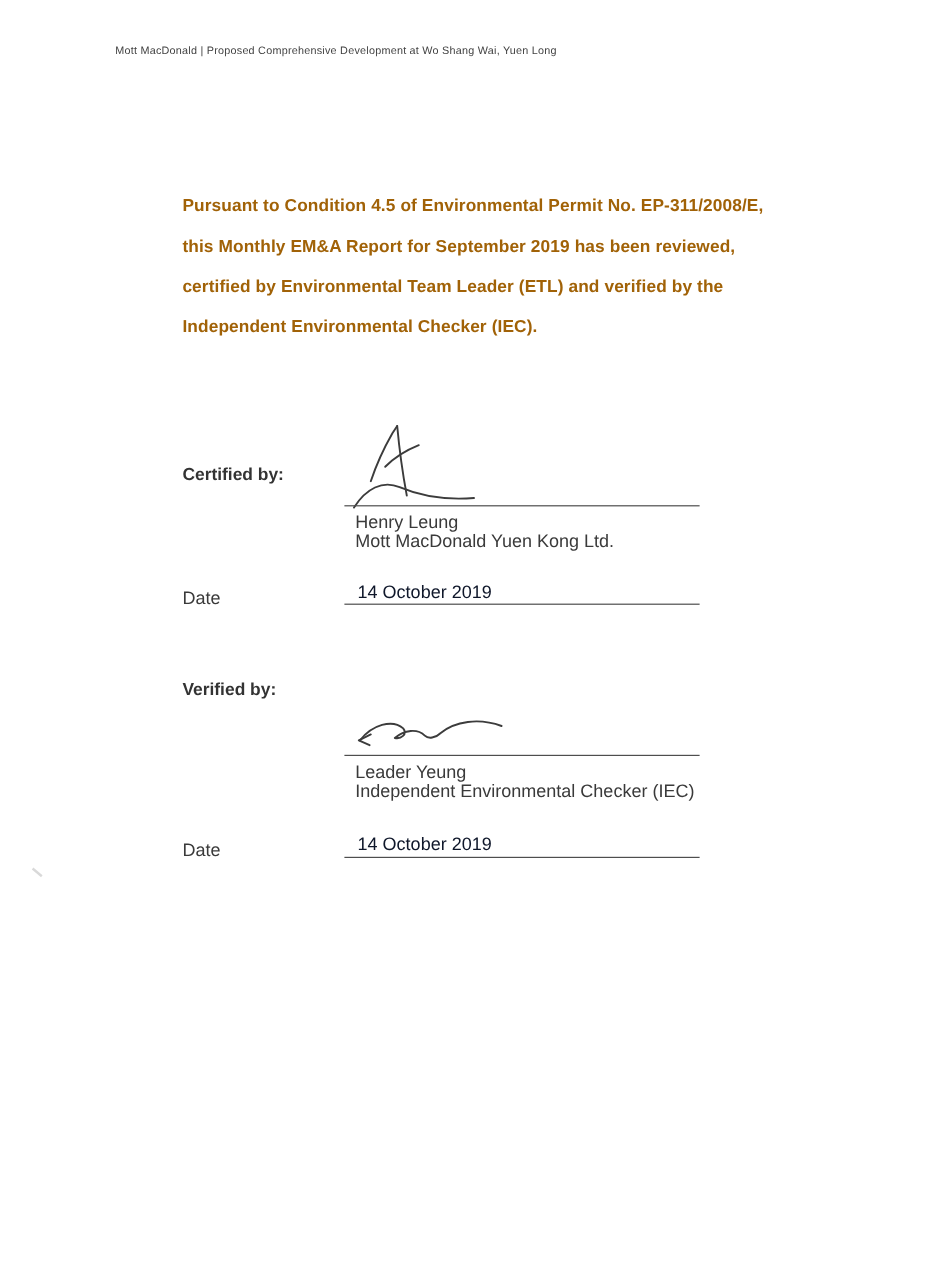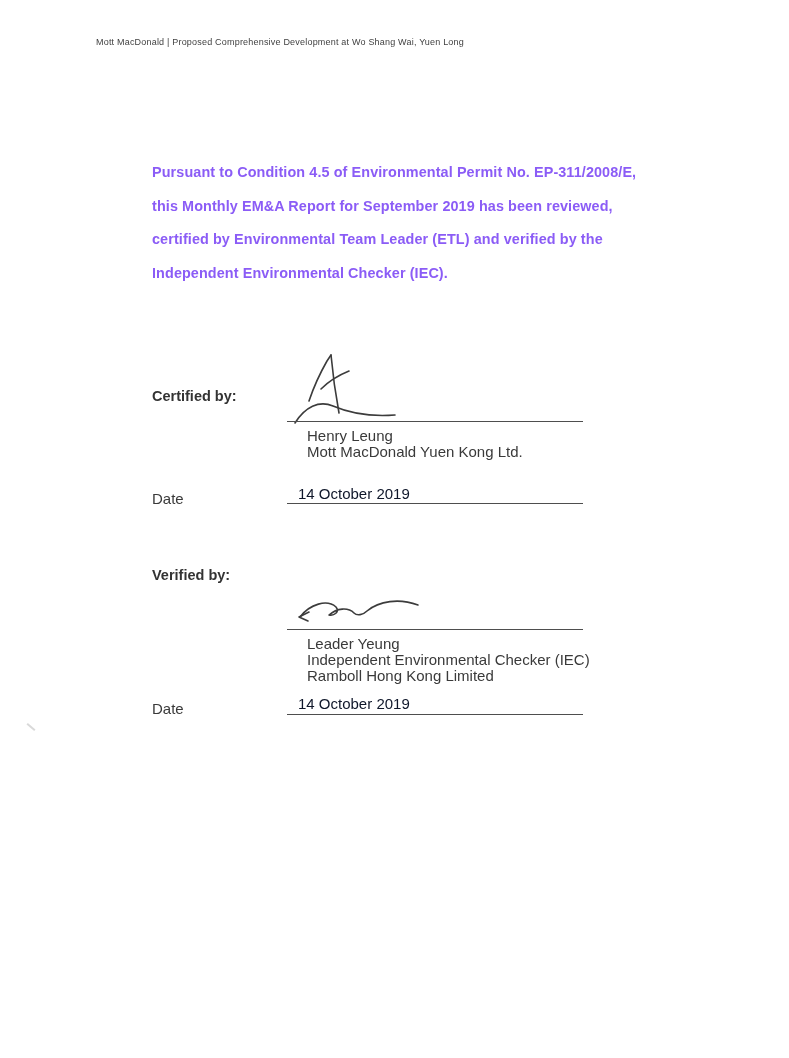--- a/index.html
+++ b/index.html
@@ -27,21 +27,21 @@
     white-space: nowrap;
   }
 
   .statement {
     left: 152px;
     top: 156px;
     width: 510px;
     font-weight: bold;
     font-size: 14.4px;
     letter-spacing: 0.1px;
-    color: #8b5cf6;
+    color: #a16207;
   }
   .statement .line {
     line-height: 33.6px;
     white-space: nowrap;
   }
 
   .role-label {
     left: 152px;
     font-weight: bold;
     font-size: 14.5px;
@@ -55,21 +55,21 @@
     height: 0;
     border-bottom: 1.6px solid #4e4e4e;
   }
 
   .name-block {
     left: 296px;
     font-size: 15px;
     line-height: 15.8px;
     color: #3a3a3a;
   }
-  .name-block div { white-space: nowrap; margin-left: 11px; }
+  .name-block div { white-space: nowrap; }
 
   .date-label {
     left: 152px;
     font-size: 15px;
     color: #3a3a3a;
     white-space: nowrap;
   }
   .date-value {
     left: 298px;
     font-size: 15px;
@@ -138,21 +138,20 @@
       <path d="M15 32 C25 19 42 14 51 22 C55 27 49 31 44 30 C52 23 63 22 69 28 C72 31 78 30 82 26 C94 16 114 13 133 20"></path>
       <path d="M24 27 L14 32 L23 36"></path>
     </svg>
   </div>
 
   <div class="abs sig-line" style="top:629px;"></div>
 
   <div class="abs name-block" style="top:636px;">
     <div>Leader Yeung</div>
     <div>Independent Environmental Checker (IEC)</div>
-    <div>Ramboll Hong Kong Limited</div>
   </div>
 
   <div class="abs date-label" style="top:700px;">Date</div>
   <div class="abs date-value" style="top:695px;">14 October 2019</div>
   <div class="abs sig-line" style="top:714px;"></div>
 
   <div class="abs scan-artifact"></div>
 
 </div>
 

